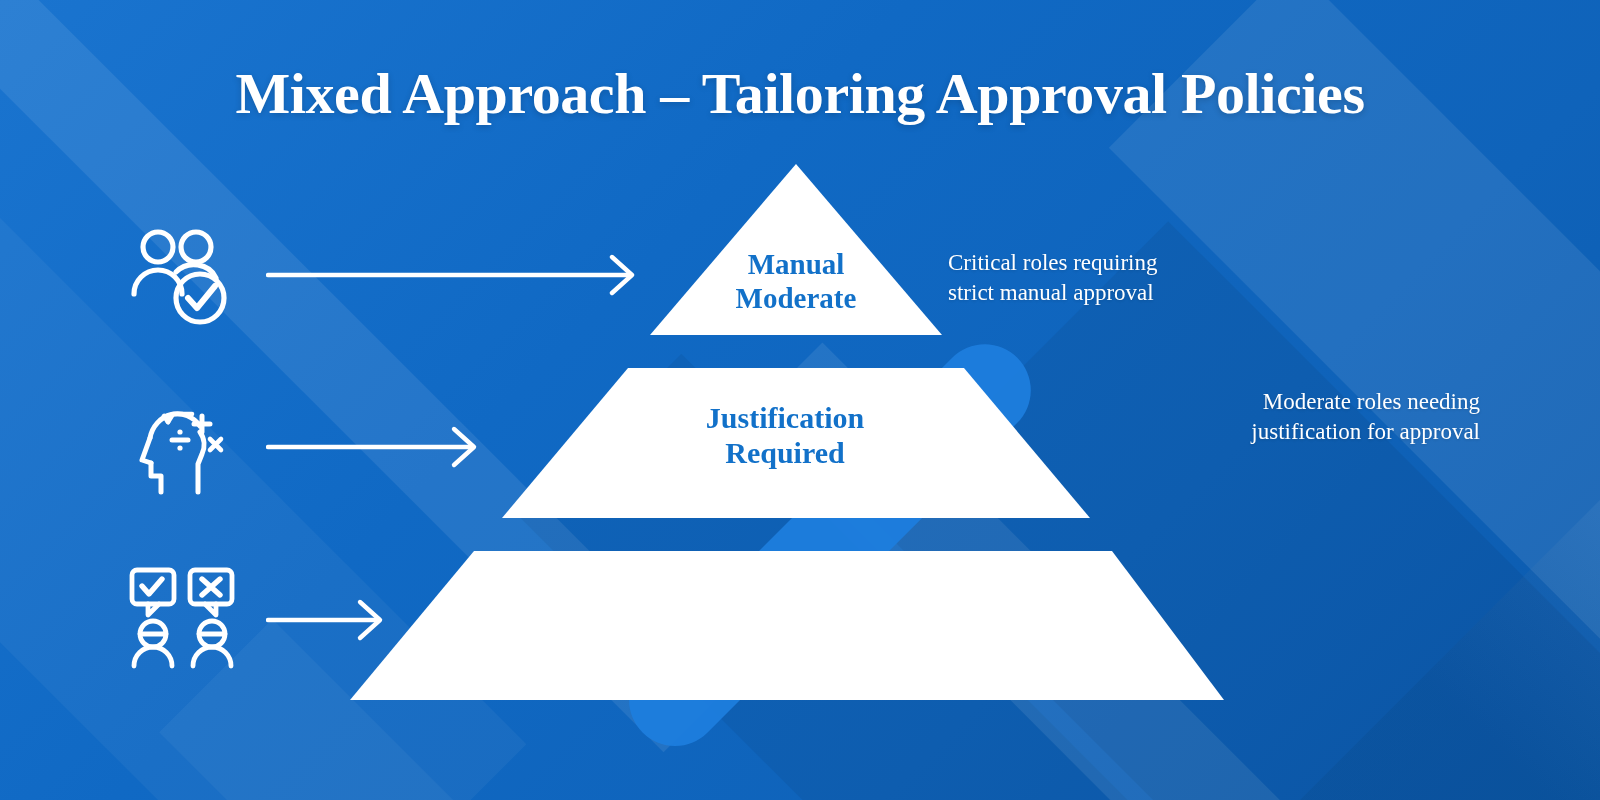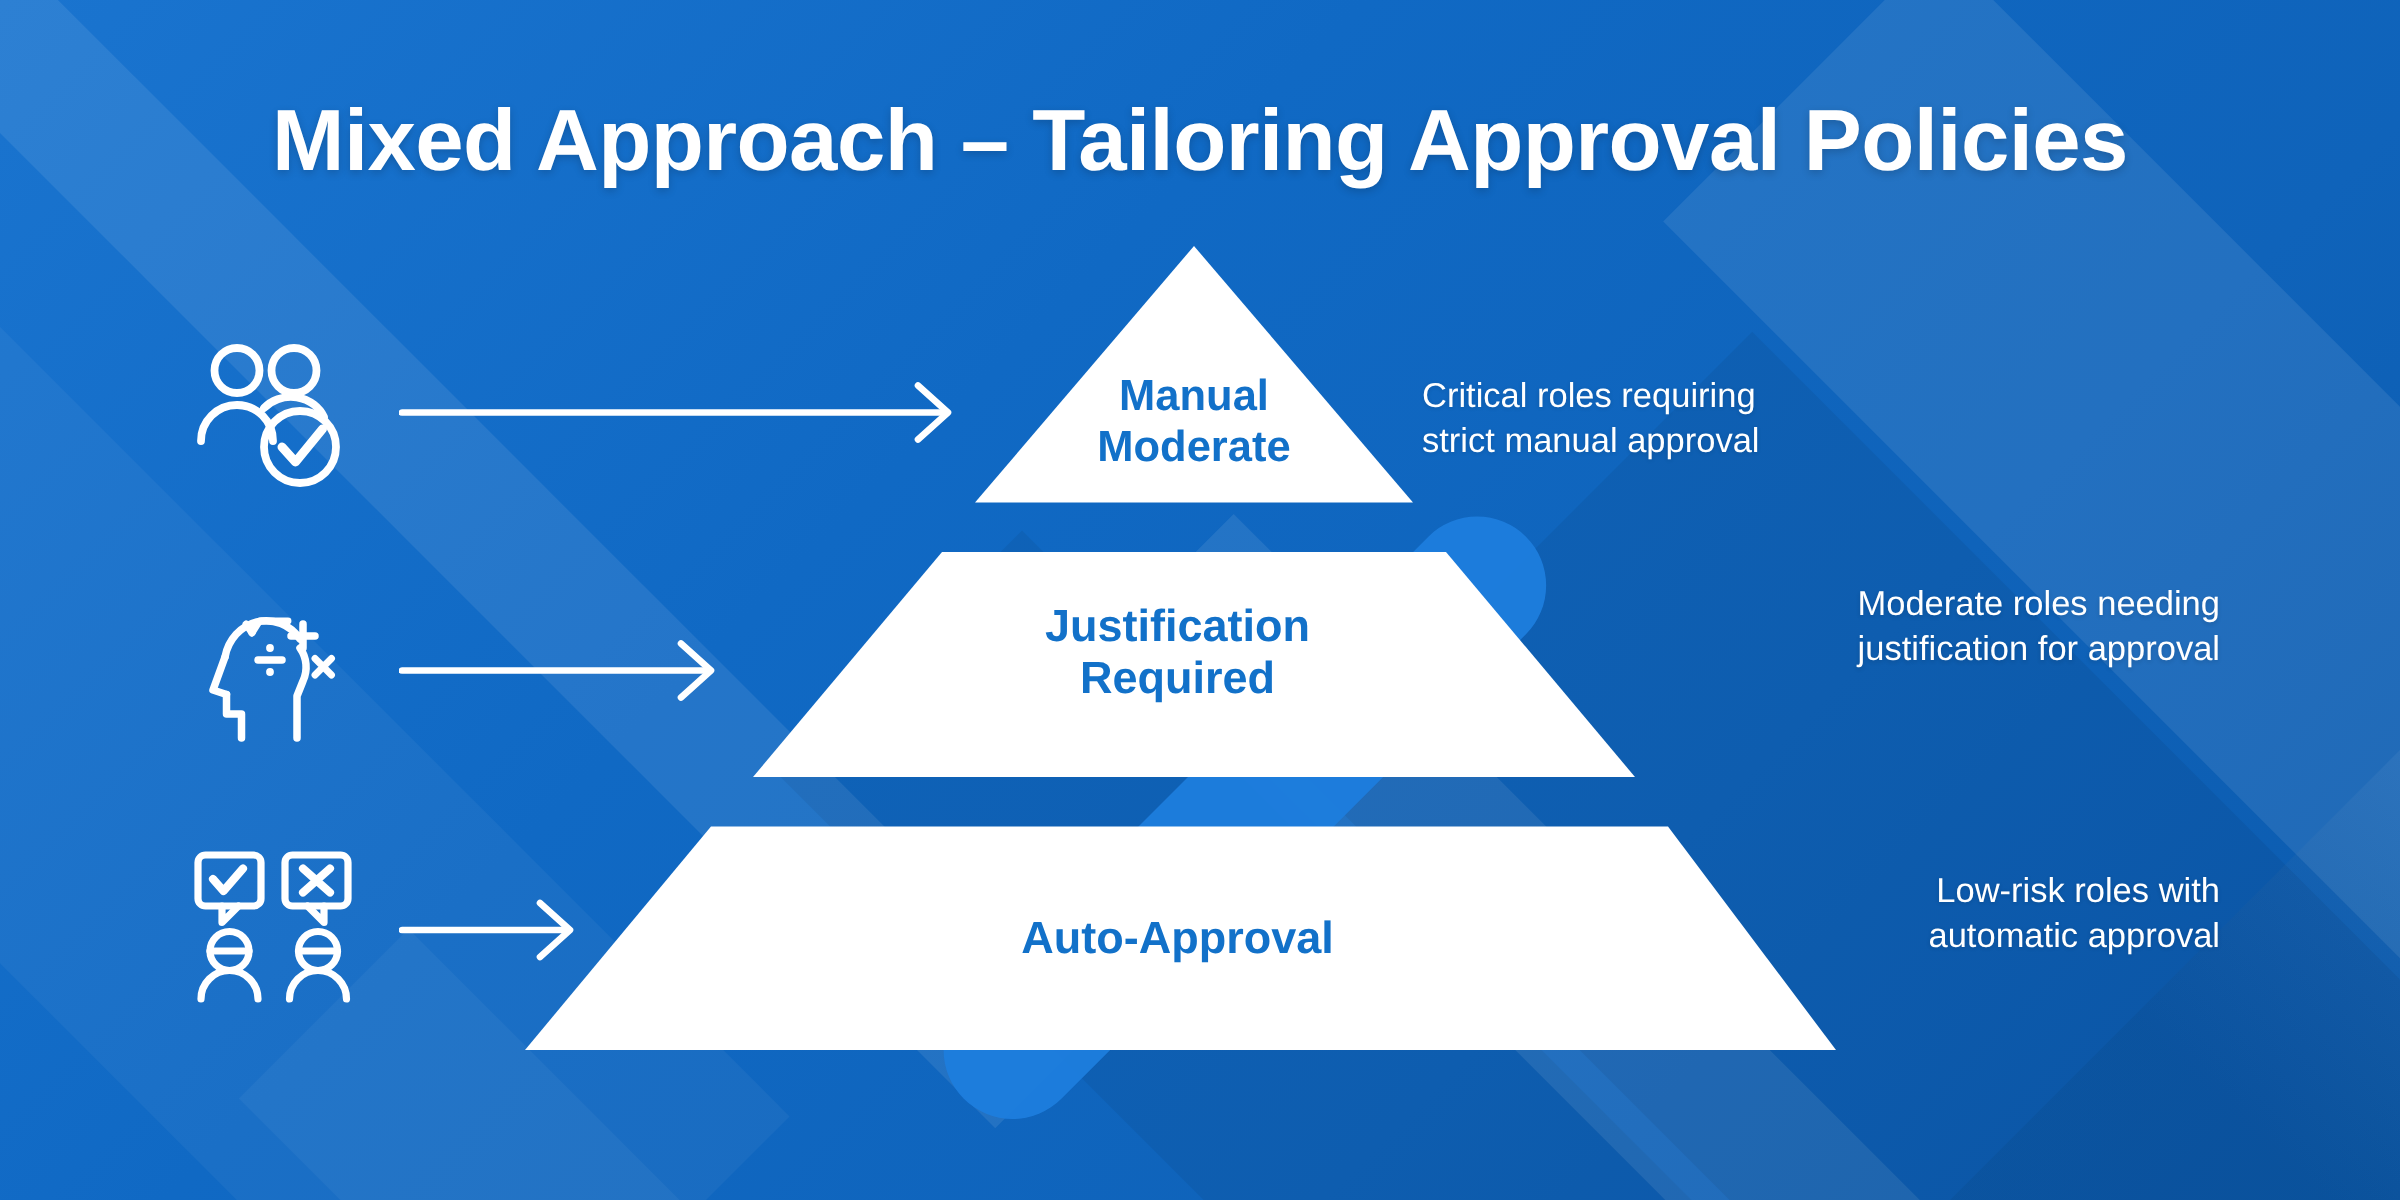--- a/index.html
+++ b/index.html
@@ -6,21 +6,21 @@
   html, body {
     margin: 0;
     padding: 0;
     background: #0d5fae;
   }
   #slide {
     position: relative;
     width: 1600px;
     height: 800px;
     overflow: hidden;
-    font-family: Liberation Sans, sans-serif;
+    font-family: Liberation Serif, serif;
     background: #1168c4;
   }
 
   
   .bg-layer {
     position: absolute;
     inset: 0;
     pointer-events: none;
   }
   .bg-grad {
@@ -163,21 +163,20 @@
   <svg class="pyramid" viewBox="0 0 1600 800">
     <polygon points="796,164 942,335 650,335" fill="#ffffff"></polygon>
     <polygon points="628,368 964,368 1090,518 502,518" fill="#ffffff"></polygon>
     <polygon points="474,551 1112,551 1224,700 350,700" fill="#ffffff"></polygon>
   </svg>
 
   <div class="tier-label t0">Manual
 Moderate</div>
   <div class="tier-label t1">Justification
 Required</div>
-  <div class="tier-label t2">Auto-Approval</div>
 
   <div class="icon-wrap ic0">
     <svg viewBox="0 0 110 110" fill="none" stroke="#ffffff" stroke-width="5.2" stroke-linecap="round" stroke-linejoin="round">
       <circle cx="30" cy="25" r="15"></circle>
       <circle cx="68" cy="25" r="15"></circle>
       <path d="M6 72 a24 24 0 0 1 48 0"></path>
       <path d="M48 50 a24 22 0 0 1 40 6"></path>
       <circle cx="72" cy="76" r="24"></circle>
       <path d="M60 76 l9 10 l18 -22" stroke-width="6"></path>
       <path d="M88 60 a24 24 0 0 0 -16 -8" stroke="none"></path>
@@ -233,16 +232,14 @@
     <svg viewBox="0 0 122 46" preserveAspectRatio="none" fill="none" stroke="#ffffff" stroke-width="4.4" stroke-linecap="round" stroke-linejoin="round">
       <line x1="2" y1="23" x2="112" y2="23"></line>
       <polyline points="94,5 114,23 94,41" fill="none"></polyline>
     </svg>
   </div>
 
   <div class="desc d0">Critical roles requiring
 strict manual approval</div>
   <div class="desc d1">Moderate roles needing
 justification for approval</div>
-  <div class="desc d2">Low-risk roles with
-automatic approval</div>
 
 </div>
 
 </body></html>

